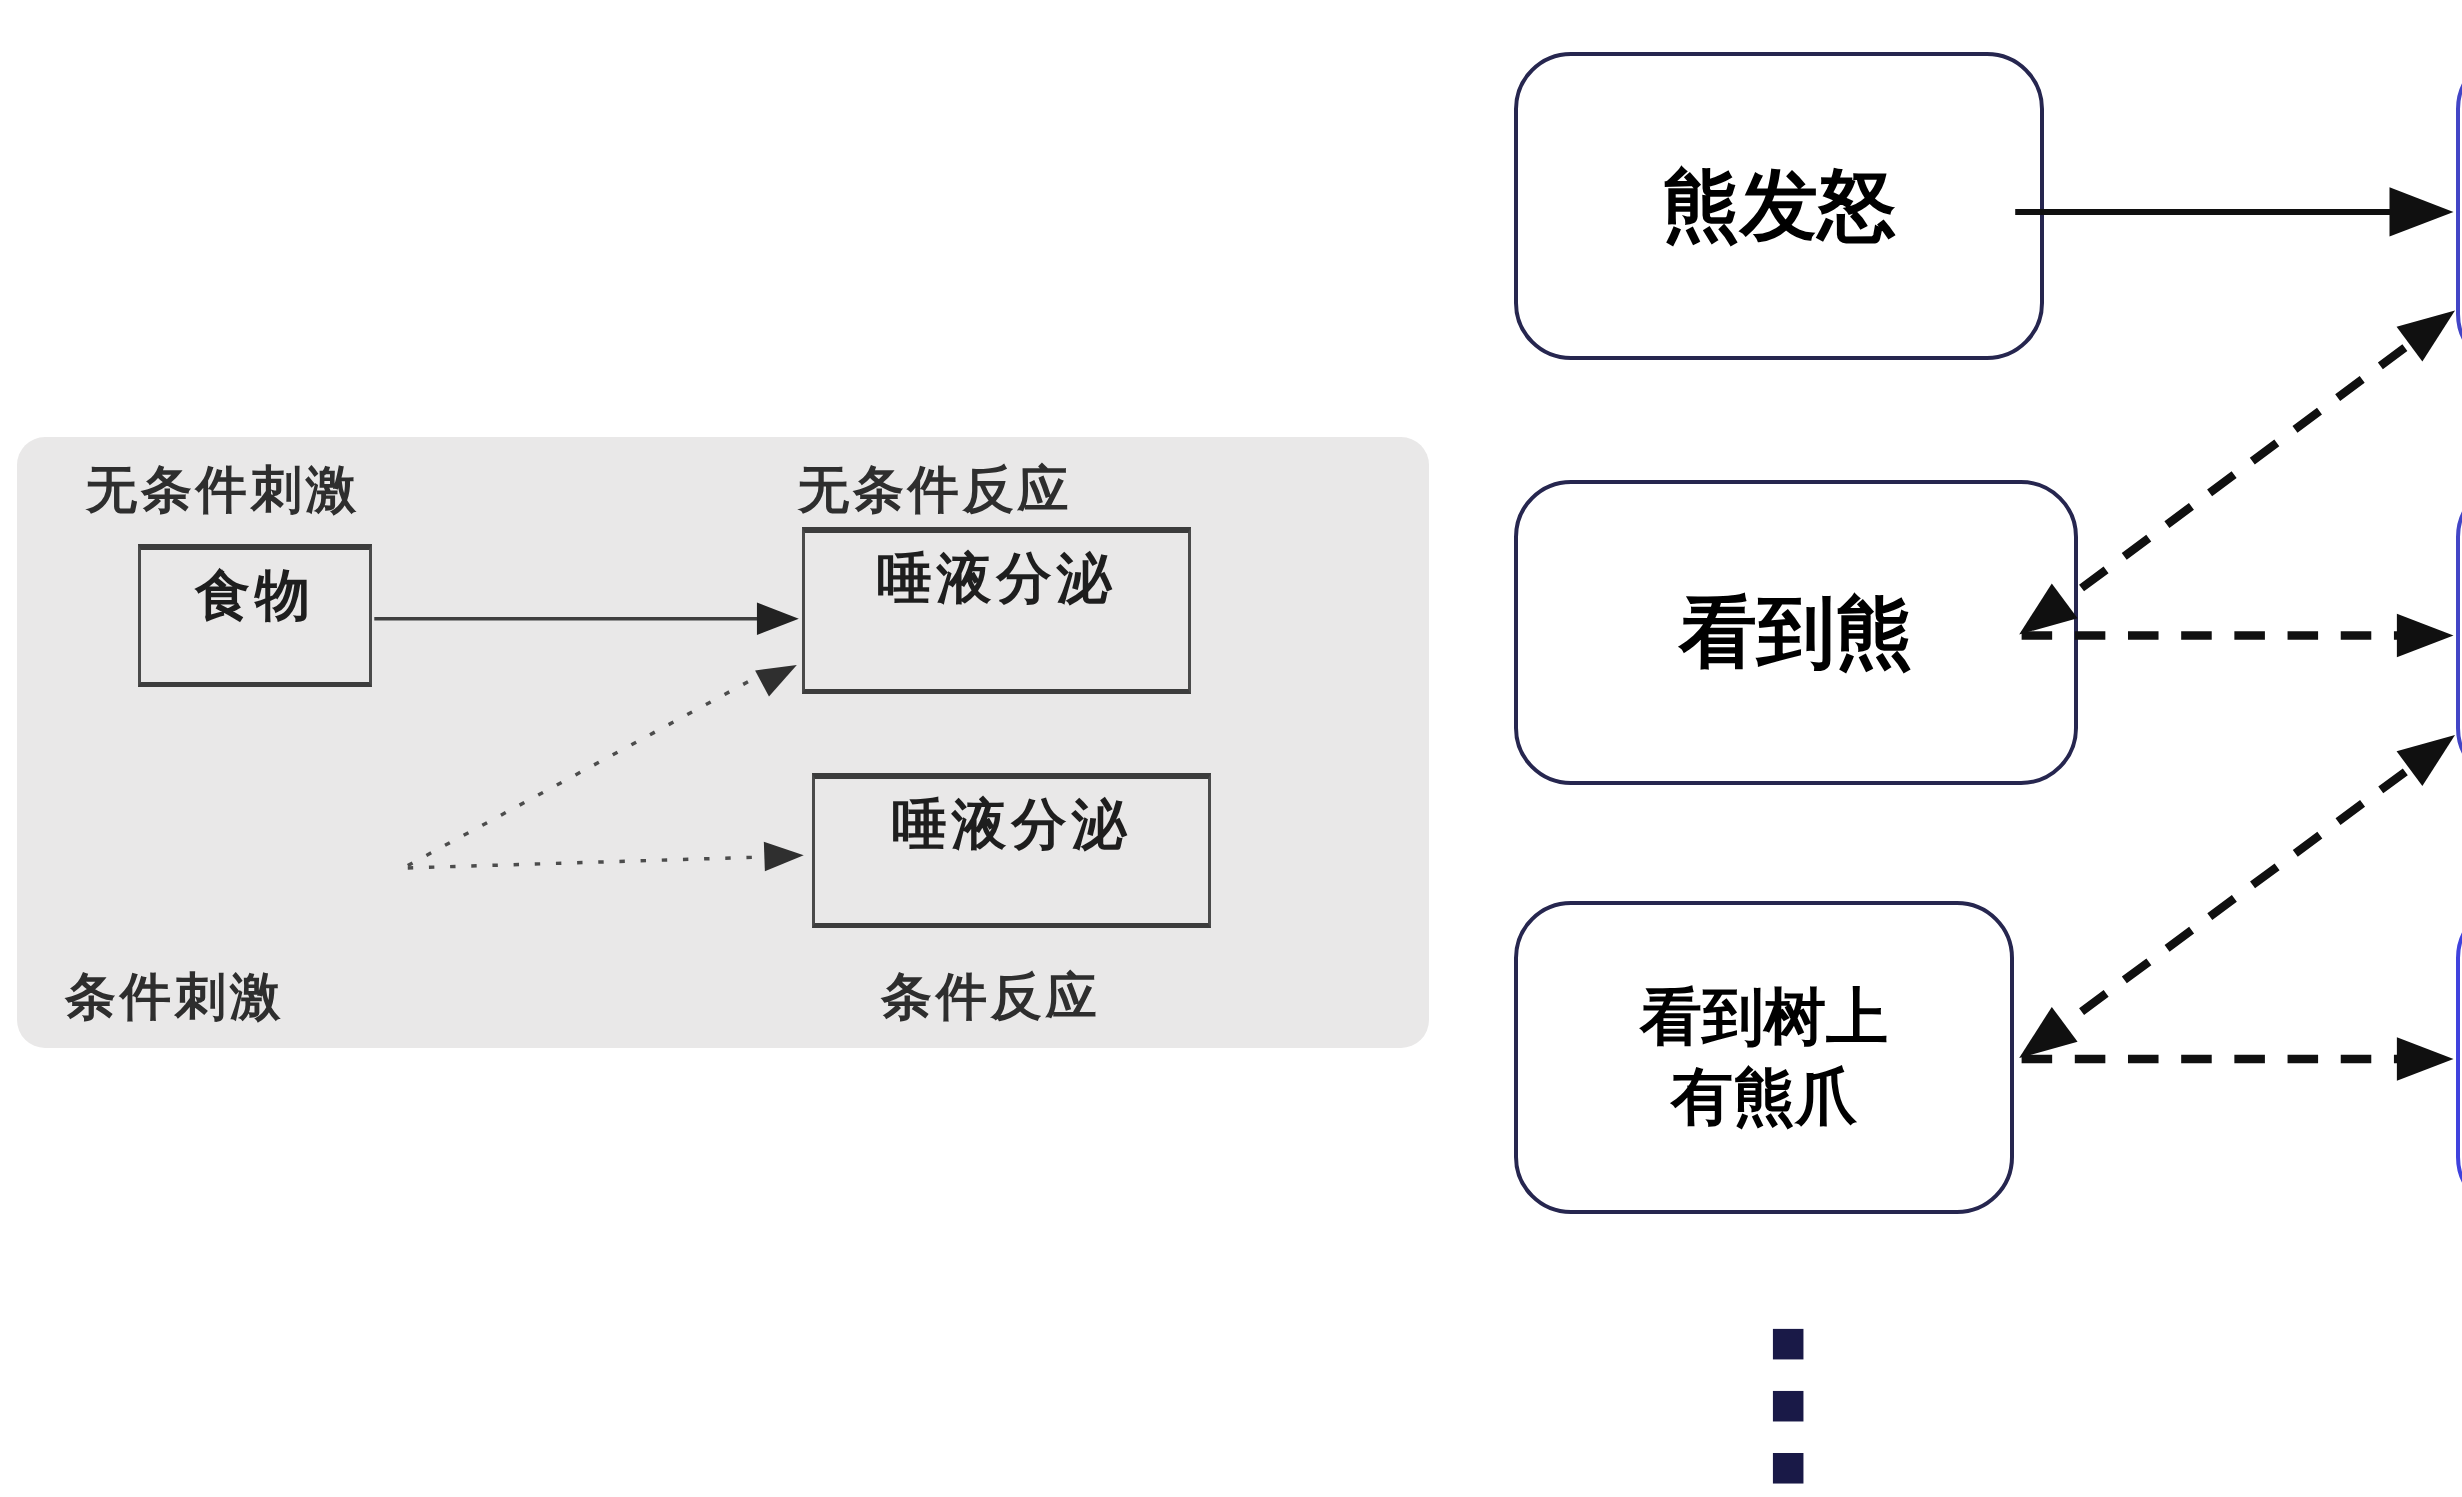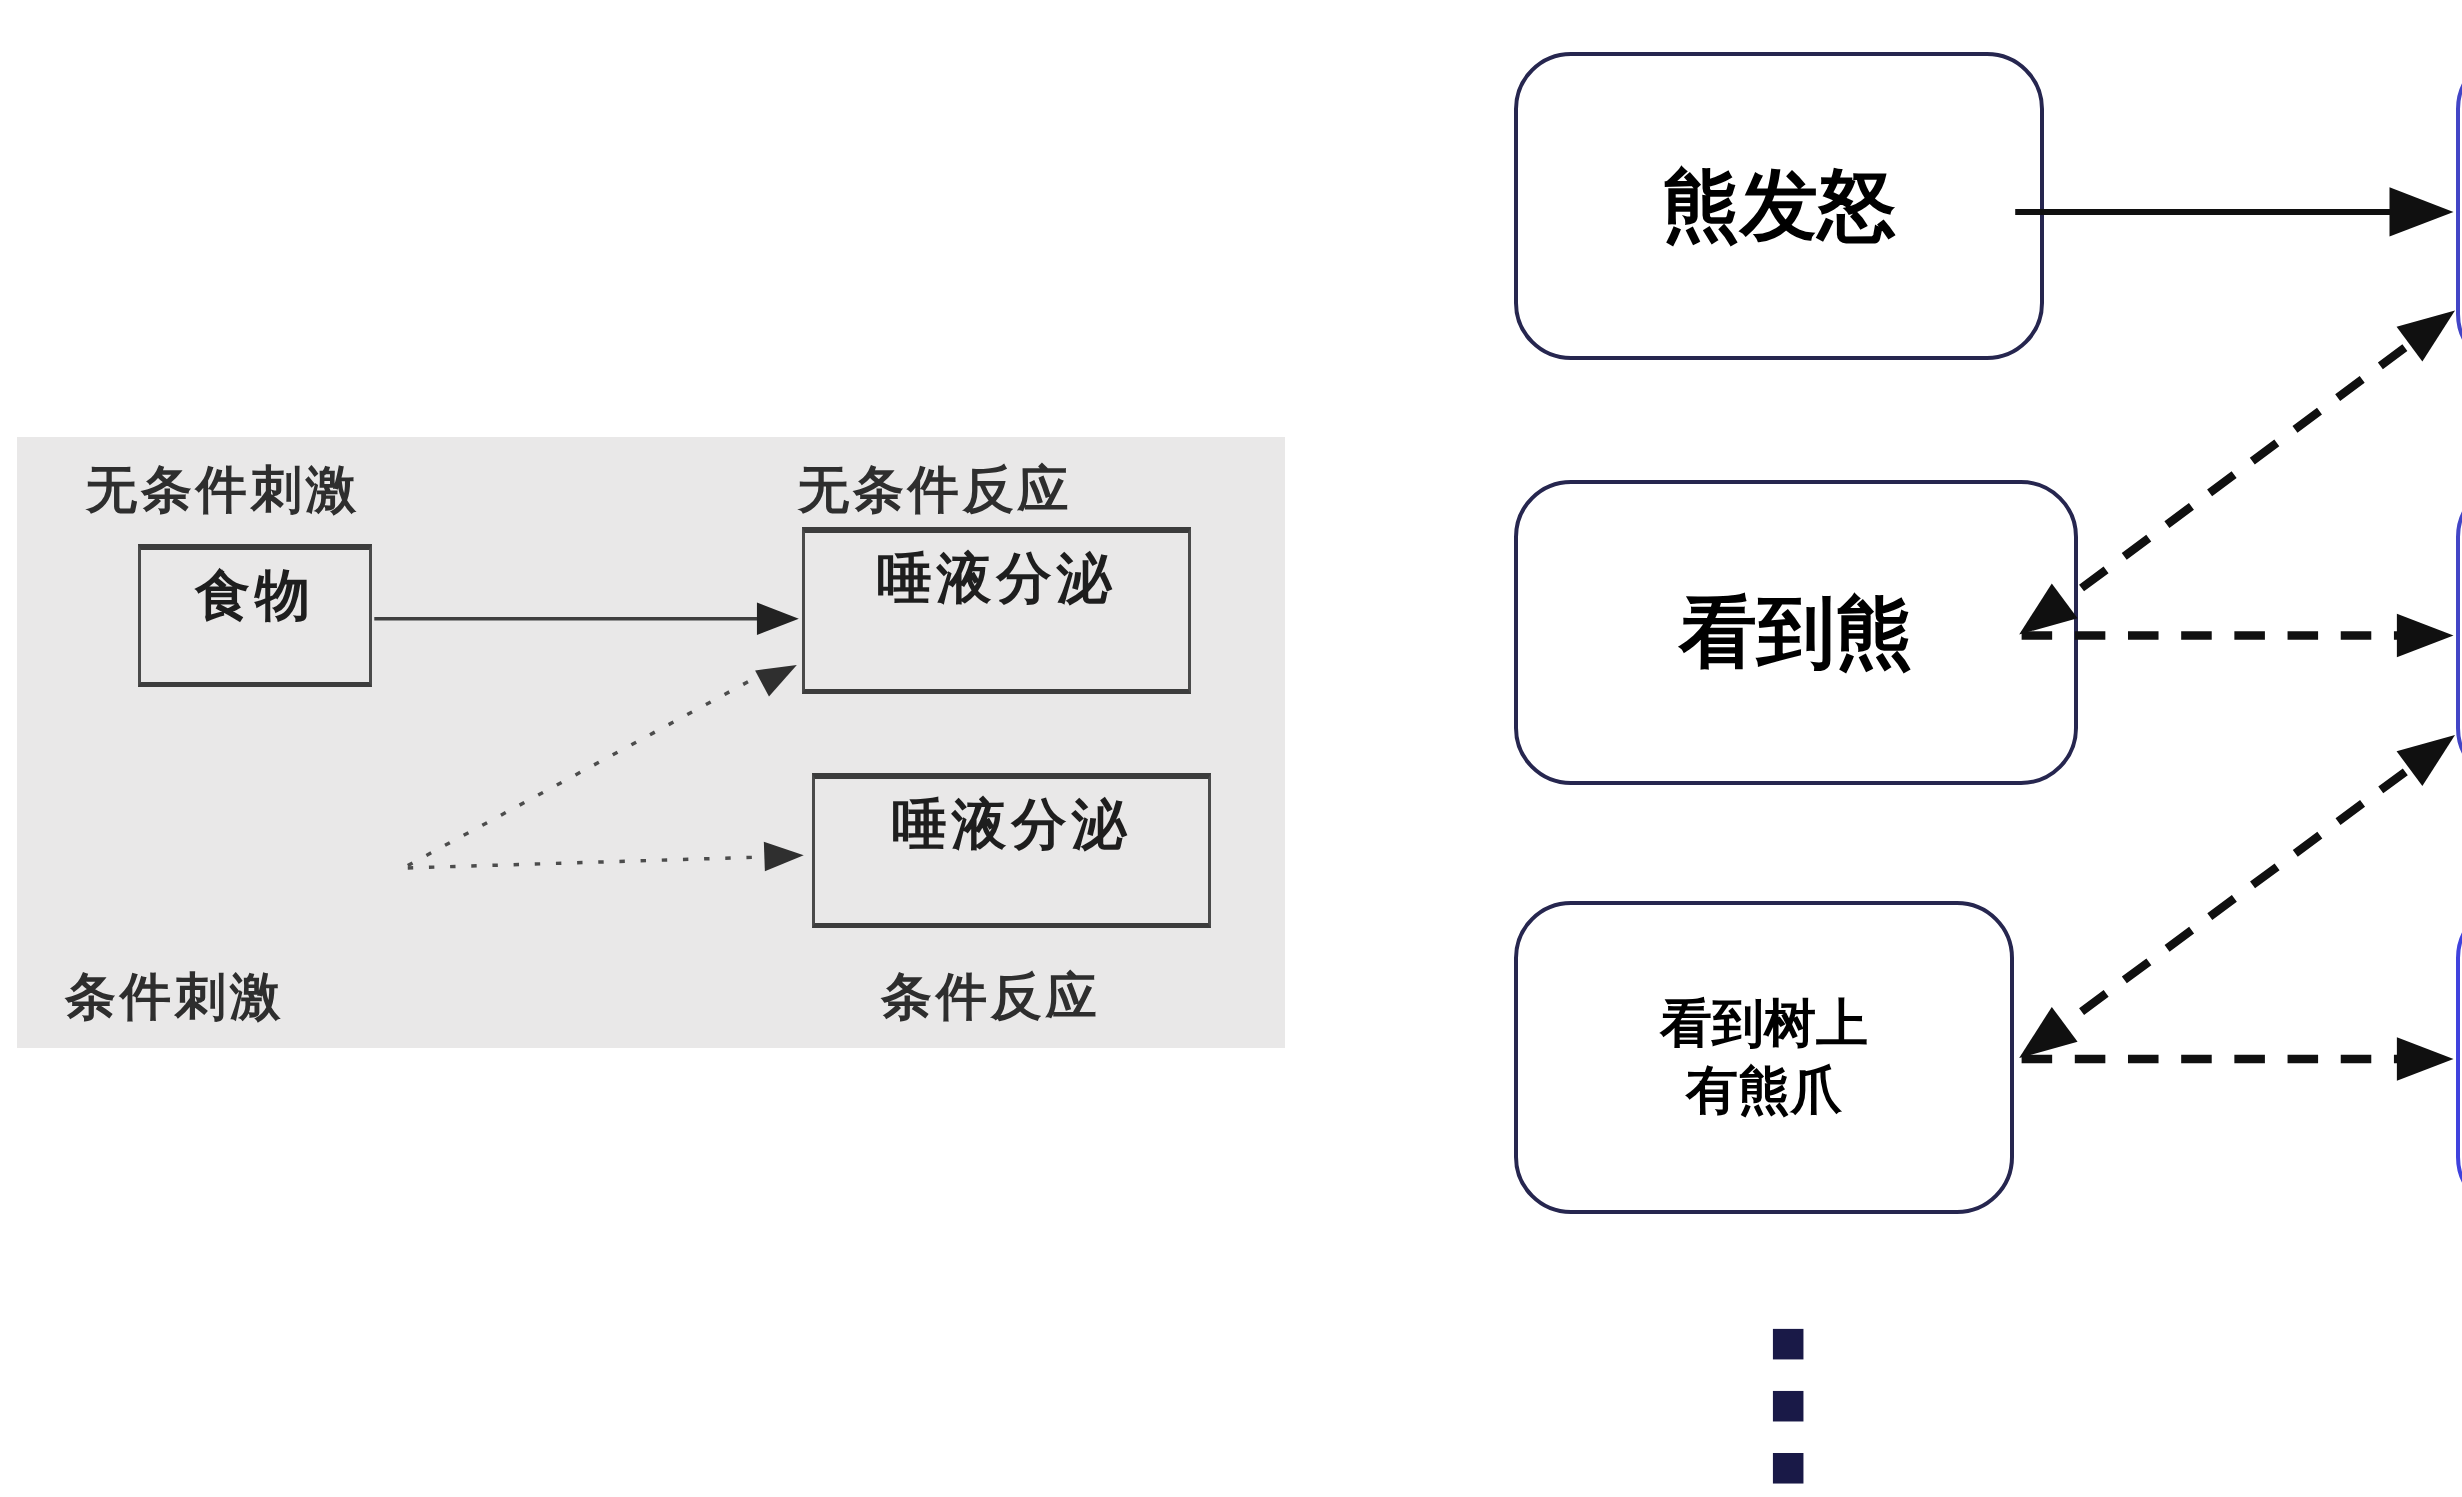--- a/index.html
+++ b/index.html
@@ -1,22 +1,22 @@
 <!DOCTYPE html>
 <html style="--panel-bg: #e9e8e8; --panel-text: #2e2e2e; --panel-box-border: #4a4a4a; --arrow-gray: #3f3f3f; --dotted-gray: #4c4c4c; --arrow-dark: #101010; --node-navy: #26264f; --node-blue: #4245c6; --node-blue-bright: #3f42dd; --dot-navy: #191947; --dot-blue: #3a33da; --loop-top: #4b40bf; --loop-mid: #3a34d2; --loop-bottom: #2b2bea; --loop-edge: #2c27a8;font-size:7.9px"><head>
 <meta charset="utf-8">
 <style>
   html,body{margin:0;padding:0;background:#fff;}
   .canvas{position:relative;width:3306px;height:1498px;background:#ffffff;overflow:hidden;
           font-family:"Liberation Sans",sans-serif;}
   .layer{position:absolute;left:0;top:0;width:3306px;height:1498px;}
 
   
-  .pavlov{position:absolute;left:17px;top:437px;width:1268px;height:611px;
-          background:var(--panel-bg,#e9e8e8);}
+  .pavlov{position:absolute;left:17px;top:437px;width:1412px;height:611px;
+          background:var(--panel-bg,#e9e8e8);border-radius:28px;}
   .pv-label{position:absolute;font-size:51px;font-weight:bold;letter-spacing:3.9px;
             color:var(--panel-text,#2e2e2e);white-space:nowrap;}
   .pv-box{position:absolute;background:var(--panel-bg,#e9e8e8);
           border:3px solid var(--panel-box-border,#4a4a4a);
           border-top:6.9px solid #3c3c3c;border-bottom:5.4px solid #3c3c3c;
           box-sizing:border-box;text-align:center;font-weight:bold;color:#1e1e1e;
           font-size:55px;letter-spacing:4.9px;padding-top:8.9px;}
 
   
   .node{position:absolute;background:#fff;border:4.4px solid var(--node-navy,#26264f);
@@ -46,21 +46,21 @@
     <div class="pv-label" style="left:48px;top:526px;">条件刺激</div>
     <div class="pv-label" style="left:864px;top:526px;">条件反应</div>
   </section>
 
   <div class="node node-navy" style="left:1514px;top:52px;width:530px;height:308px;font-family:'Liberation Serif',serif;">熊发怒</div>
   <div class="node node-blue" style="left:2456px;top:52px;width:496px;height:319px;">奖励</div>
 
   <div class="node node-navy" style="left:1514px;top:480px;width:564px;height:305px;">看到熊</div>
   <div class="node node-blue math" style="left:2456px;top:480px;width:496px;height:305px;">V(s′)</div>
 
-  <div class="node node-navy" style="left:1514px;top:901px;width:500px;height:313px;font-size:52px;">看到树上
+  <div class="node node-navy" style="left:1514px;top:901px;width:500px;height:313px;font-size:62px;">看到树上
 有熊爪</div>
   <div class="node node-blue-bright math" style="left:2456px;top:901px;width:496px;height:313px;">V(s)</div>
 
   <svg class="layer" viewBox="0 0 6713 3041">
     <defs>
       <linearGradient id="loopGrad" x1="0" y1="0" x2="0" y2="1">
         <stop offset="0" stop-color="var(--loop-top,#4b40bf)"></stop>
         <stop offset="0.5" stop-color="var(--loop-mid,#3a34d2)"></stop>
         <stop offset="1" stop-color="var(--loop-bottom,#2b2bea)"></stop>
       </linearGradient>

